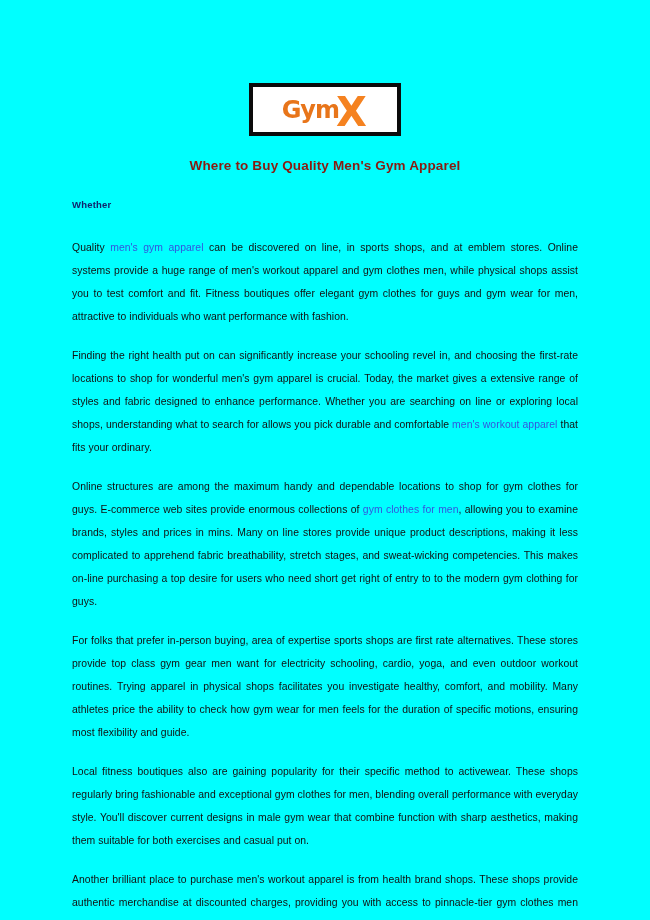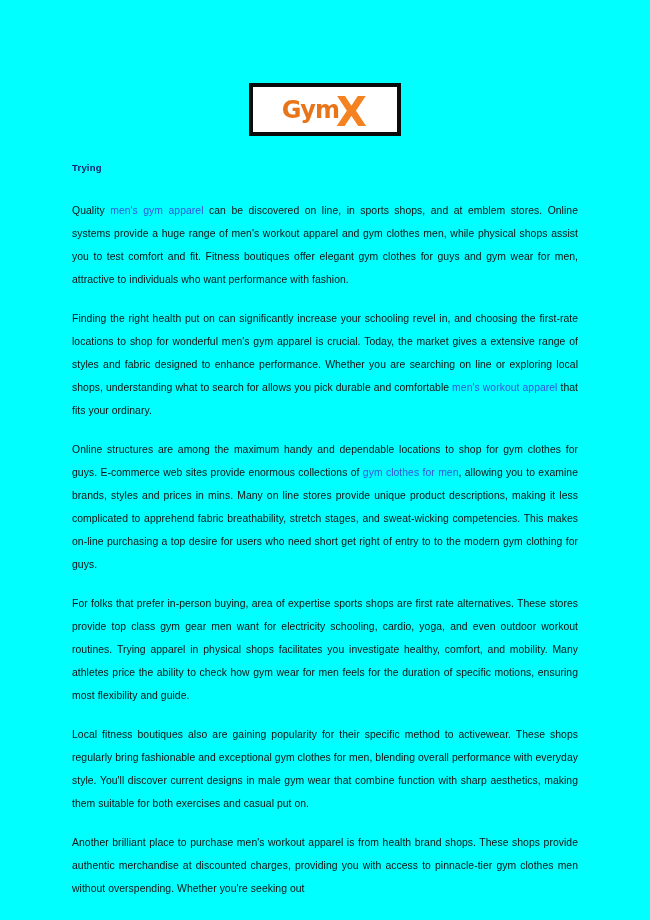--- a/index.html
+++ b/index.html
@@ -103,23 +103,24 @@
 
   <div class="logo-wrap">
     <div class="logo-box">
       <div class="logo-text">
         <span class="logo-gym">Gym</span>
           <span class="logo-x">X</span>
       </div>
     </div>
   </div>
 
+  <h1 class="doc-title">Where to Buy Quality Men's Gym Apparel</h1>
 
   <div class="content">
-    <div class="summary-label">Trying</div>
+    <div class="summary-label">Whether</div>
     <div id="paragraphs">
         <p class="body-para"><span class="">Quality </span><span class="lnk">men's gym apparel</span><span class=""> can be discovered on line, in sports shops, and at emblem stores. Online systems provide a huge range of men's workout apparel and gym clothes men, while physical shops assist you to test comfort and fit. Fitness boutiques offer elegant gym clothes for guys and gym wear for men, attractive to individuals who want performance with fashion.</span></p>
         <p class="body-para"><span class="">Finding the right health put on can significantly increase your schooling revel in, and choosing the first-rate locations to shop for wonderful men's gym apparel is crucial. Today, the market gives a extensive range of styles and fabric designed to enhance performance. Whether you are searching on line or exploring local shops, understanding what to search for allows you pick durable and comfortable </span><span class="lnk">men's workout apparel</span><span class=""> that fits your ordinary.</span></p>
         <p class="body-para"><span class="">Online structures are among the maximum handy and dependable locations to shop for gym clothes for guys. E-commerce web sites provide enormous collections of </span><span class="lnk">gym clothes for men</span><span class="">, allowing you to examine brands, styles and prices in mins. Many on line stores provide unique product descriptions, making it less complicated to apprehend fabric breathability, stretch stages, and sweat-wicking competencies. This makes on-line purchasing a top desire for users who need short get right of entry to to the modern gym clothing for guys.</span></p>
         <p class="body-para"><span class="">For folks that prefer in-person buying, area of expertise sports shops are first rate alternatives. These stores provide top class gym gear men want for electricity schooling, cardio, yoga, and even outdoor workout routines. Trying apparel in physical shops facilitates you investigate healthy, comfort, and mobility. Many athletes price the ability to check how gym wear for men feels for the duration of specific motions, ensuring most flexibility and guide.</span></p>
         <p class="body-para"><span class="">Local fitness boutiques also are gaining popularity for their specific method to activewear. These shops regularly bring fashionable and exceptional gym clothes for men, blending overall performance with everyday style. You'll discover current designs in male gym wear that combine function with sharp aesthetics, making them suitable for both exercises and casual put on.</span></p>
         <p class="body-para"><span class="">Another brilliant place to purchase men's workout apparel is from health brand shops. These shops provide authentic merchandise at discounted charges, providing you with access to pinnacle-tier gym clothes men without overspending. Whether you're seeking out</span></p>
       </div>
   </div>
 

